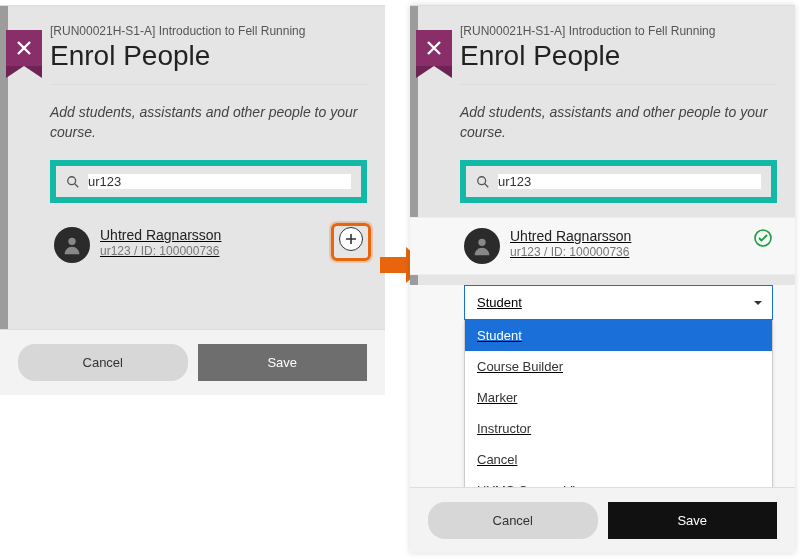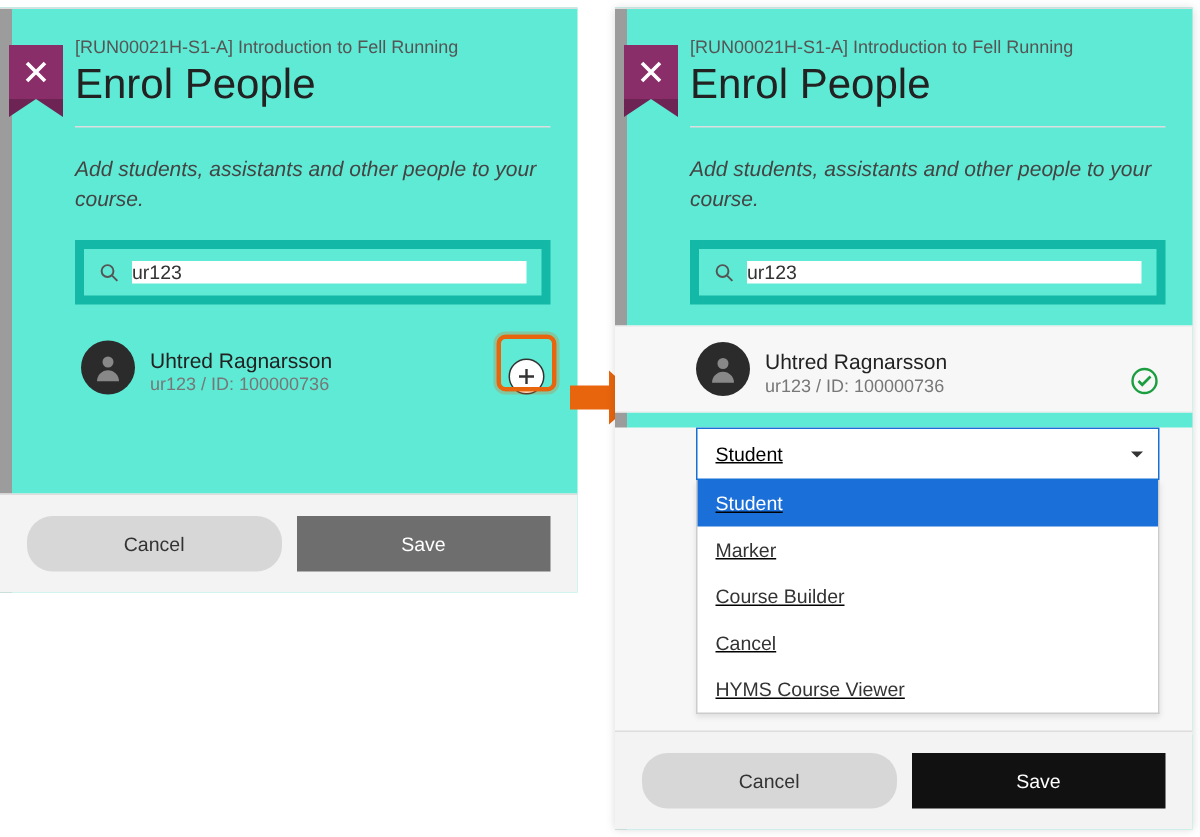--- a/index.html
+++ b/index.html
@@ -6,21 +6,21 @@
   body {
     font-family: -apple-system, BlinkMacSystemFont, "Segoe UI", Helvetica, Arial, sans-serif;
     background: #fff;
     width: 800px;
     height: 558px;
     position: relative;
     overflow: hidden;
   }
   .panel {
     position: absolute;
-    background: #5eead4;
+    background: #e5e5e5;
     border-top: 1px solid #ddd;
   }
   .panel.left {
     left: 0;
     top: 5px;
     width: 385px;
     height: 390px;
   }
   .panel.right {
     left: 410px;
@@ -100,23 +100,24 @@
   .search-box svg { width: 14px; height: 14px; margin-right: 8px; flex-shrink:0; }
   .search-box input {
     border: none;
     outline: none;
     font-size: 13px;
     flex: 1;
     color: #333;
   }
   .person-row {
     display: flex;
-    align-items: flex-end;
+    align-items: flex-start;
     padding: 10px 4px;
     position: relative;
+    text-decoration: underline;
   }
   .person-row.selected {
     background: #f7f7f7;
     margin-left: -50px;
     padding-left: 54px;
     margin-right: -18px;
     padding-right: 22px;
     border-top: 1px solid #eee;
     border-bottom: 1px solid #eee;
   }
@@ -324,22 +325,23 @@
       </div>
     </div>
 
     <div style="background:#f7f7f7; margin-left:-50px; margin-right:-18px; padding:0 22px 14px 54px;text-decoration:underline;">
       <div class="role-select">
         <span>Student</span>
         <span class="caret"></span>
       </div>
       <div class="dropdown">
         <div class="dropdown-item highlighted">Student</div>
+        <div class="dropdown-item">Course Builder</div>
         <div class="dropdown-item">Marker</div>
-        <div class="dropdown-item">Course Builder</div>
+        <div class="dropdown-item">Instructor</div>
         <div class="dropdown-item">Cancel</div>
         <div class="dropdown-item">HYMS Course Viewer</div>
       </div>
     </div>
   </div>
 
   <div class="footer">
     <button class="btn cancel">Cancel</button>
     <button class="btn save-black">Save</button>
   </div>

